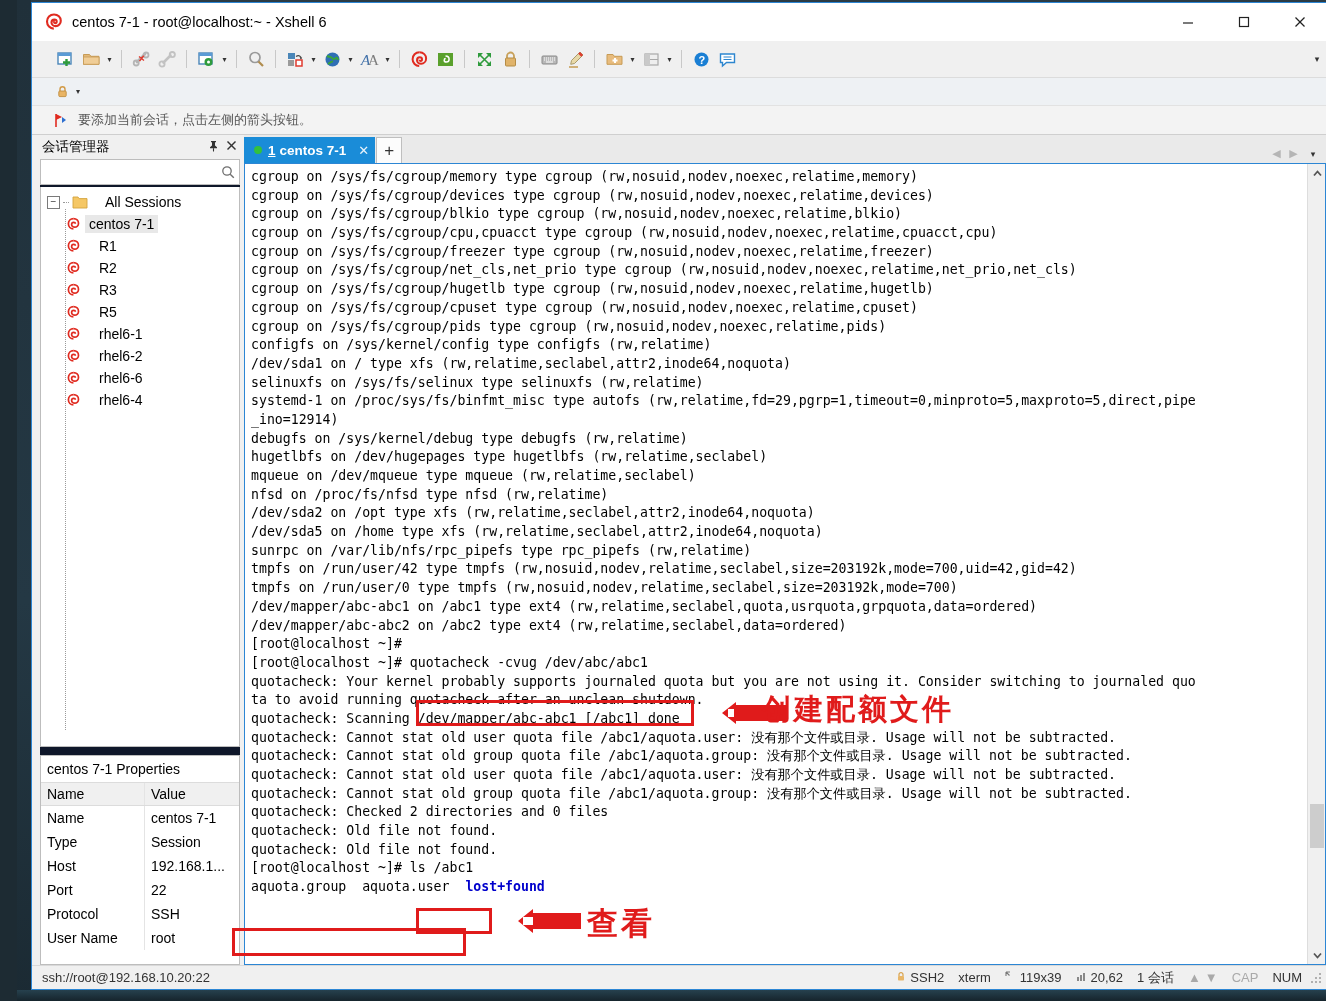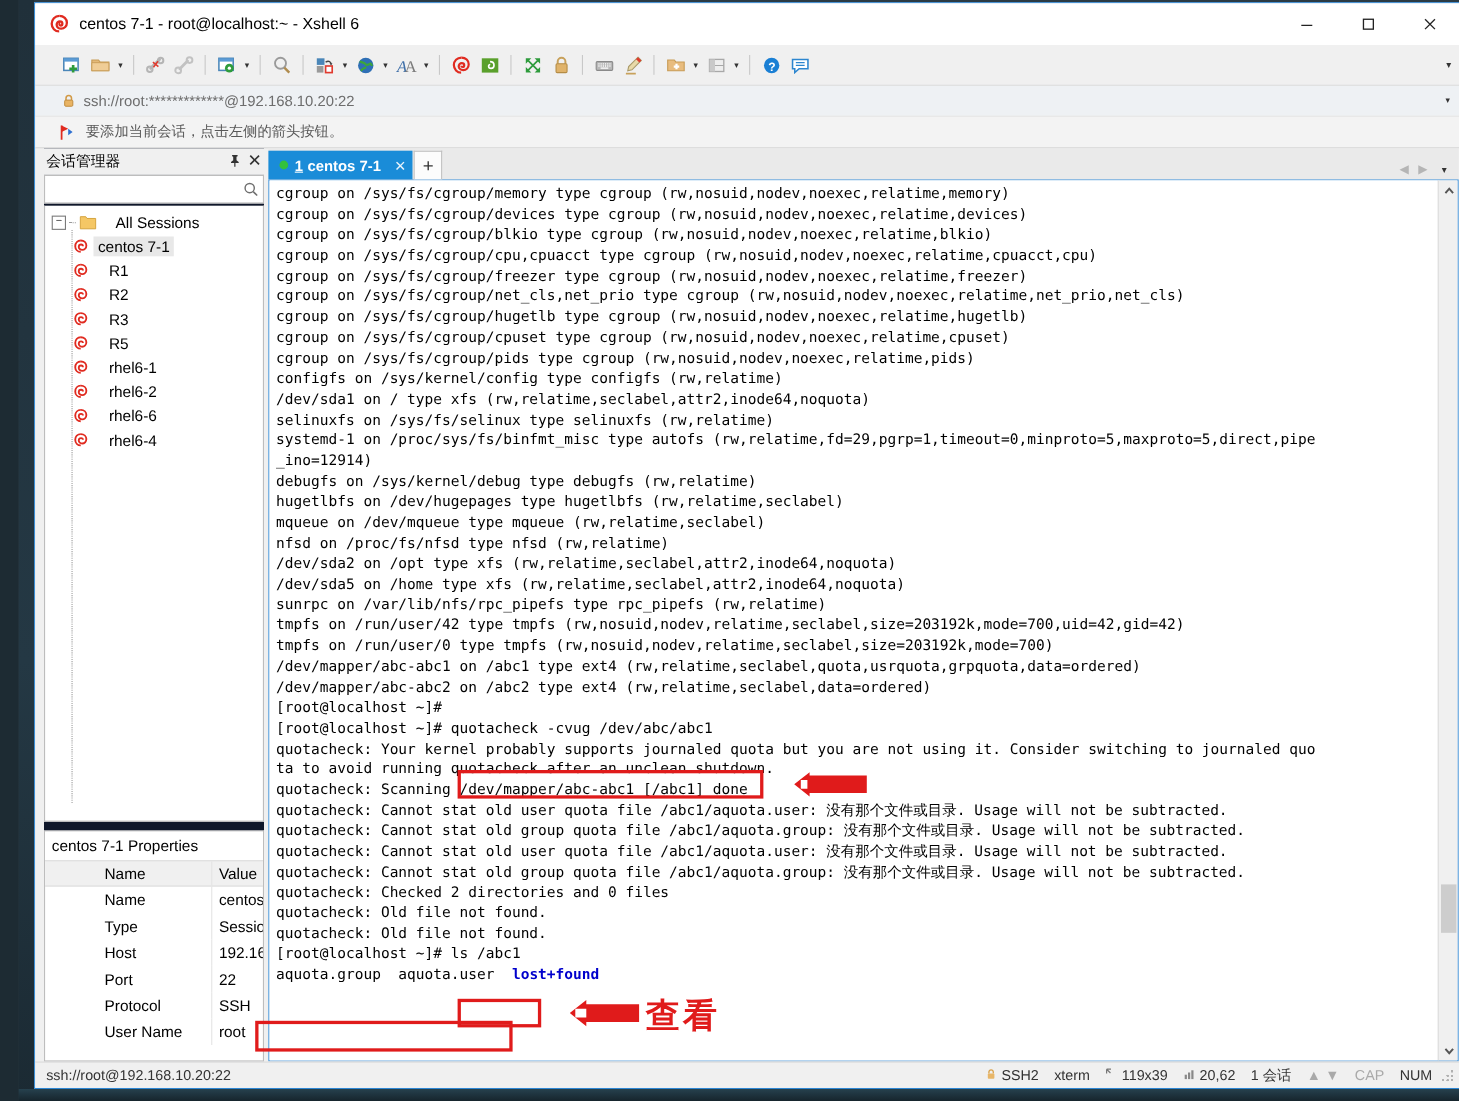--- a/index.html
+++ b/index.html
@@ -186,21 +186,21 @@
     height: 26px; display: flex; align-items: center;
     padding-left: 6px; font-size: 14px; color: #000;
     background: #fff;
   }
   .props-hdr {
     height: 24px; display: flex; background: #f0f0f0;
     border-top: 1px solid #dcdcdc; border-bottom: 1px solid #dcdcdc;
     font-size: 14px; color: #000;
   }
   .props-hdr div { padding-left: 6px; display: flex; align-items: center; }
-  .pcol1 { width: 104px; flex: 0 0 104px; border-right: 1px solid #e4e4e4; margin-left: 48px; }
+  .pcol1 { width: 104px; flex: 0 0 104px; border-right: 1px solid #e4e4e4; }
   .pcol2 { flex: 1; }
   .props-row { height: 24px; display: flex; font-size: 14px; color: #000; }
   .props-row div { padding-left: 6px; display: flex; align-items: center; overflow: hidden; white-space: nowrap; }
 
   
   .rightside {
     flex: 1 1 auto; display: flex; flex-direction: column;
     min-width: 0; padding-left: 4px; padding-right: 2px;
   }
   .tabbar {
@@ -533,21 +533,20 @@
       <span class="tb-overflow">▾</span>
     </div>
 
     <div class="addressbar">
       <span class="addr-lock">
         <svg width="13" height="13" viewBox="0 0 13 13">
           <path d="M4 6V4.3a2.5 2.5 0 015 0V6" fill="none" stroke="#d29a46" stroke-width="1.4"></path>
           <rect x="2.8" y="6" width="7.4" height="5.6" rx="1" fill="#e9b464" stroke="#c08c3e" stroke-width=".9"></rect>
         </svg>
       </span>
-      <span class="addr-text">ssh://root:*************@192.168.10.20:22</span>
       <span class="addr-caret">▾</span>
     </div>
 
     <div class="notifybar">
       <span class="notify-icon">
         <svg width="16" height="15" viewBox="0 0 16 15">
           <path d="M2 1l6 3-6 3z" fill="#e02b20"></path>
           <path d="M2 1v13" stroke="#e02b20" stroke-width="1.6"></path>
           <path d="M8 4l4 3-4 3z" fill="#2d6fd0"></path>
         </svg>
@@ -790,20 +789,21 @@
   </div>
 
   <div class="anno-layer">
 
     <div class="anno-box" style="left:399px; top:700px; width:278px; height:26px;"></div>
 
     <svg class="anno-arrow" style="left:683px; top:700px;" width="92" height="26" viewBox="0 0 92 26">
       <path d="M88 5h-52v-3l-14 11 14 11v-3h52z" fill="#e01b1b"></path>
       <path d="M34 9h-6v8h6z" fill="#fff"></path>
     </svg>
+    <span class="anno-text" style="left:745px; top:690px; font-size:29px; letter-spacing:3px;">创建配额文件</span>
 
     <div class="anno-box" style="left:399px; top:908px; width:76px; height:26px;"></div>
 
     <svg class="anno-arrow" style="left:480px; top:907px;" width="88" height="28" viewBox="0 0 88 28">
       <path d="M84 6h-48v-4l-15 12 15 12v-4h48z" fill="#e01b1b"></path>
       <path d="M36 10h-10v8h10z" fill="#fff"></path>
     </svg>
     <span class="anno-text" style="left:570px; top:903px; font-size:31px; letter-spacing:3px;">查看</span>
 
     <div class="anno-box" style="left:215px; top:928px; width:234px; height:28px;"></div>

